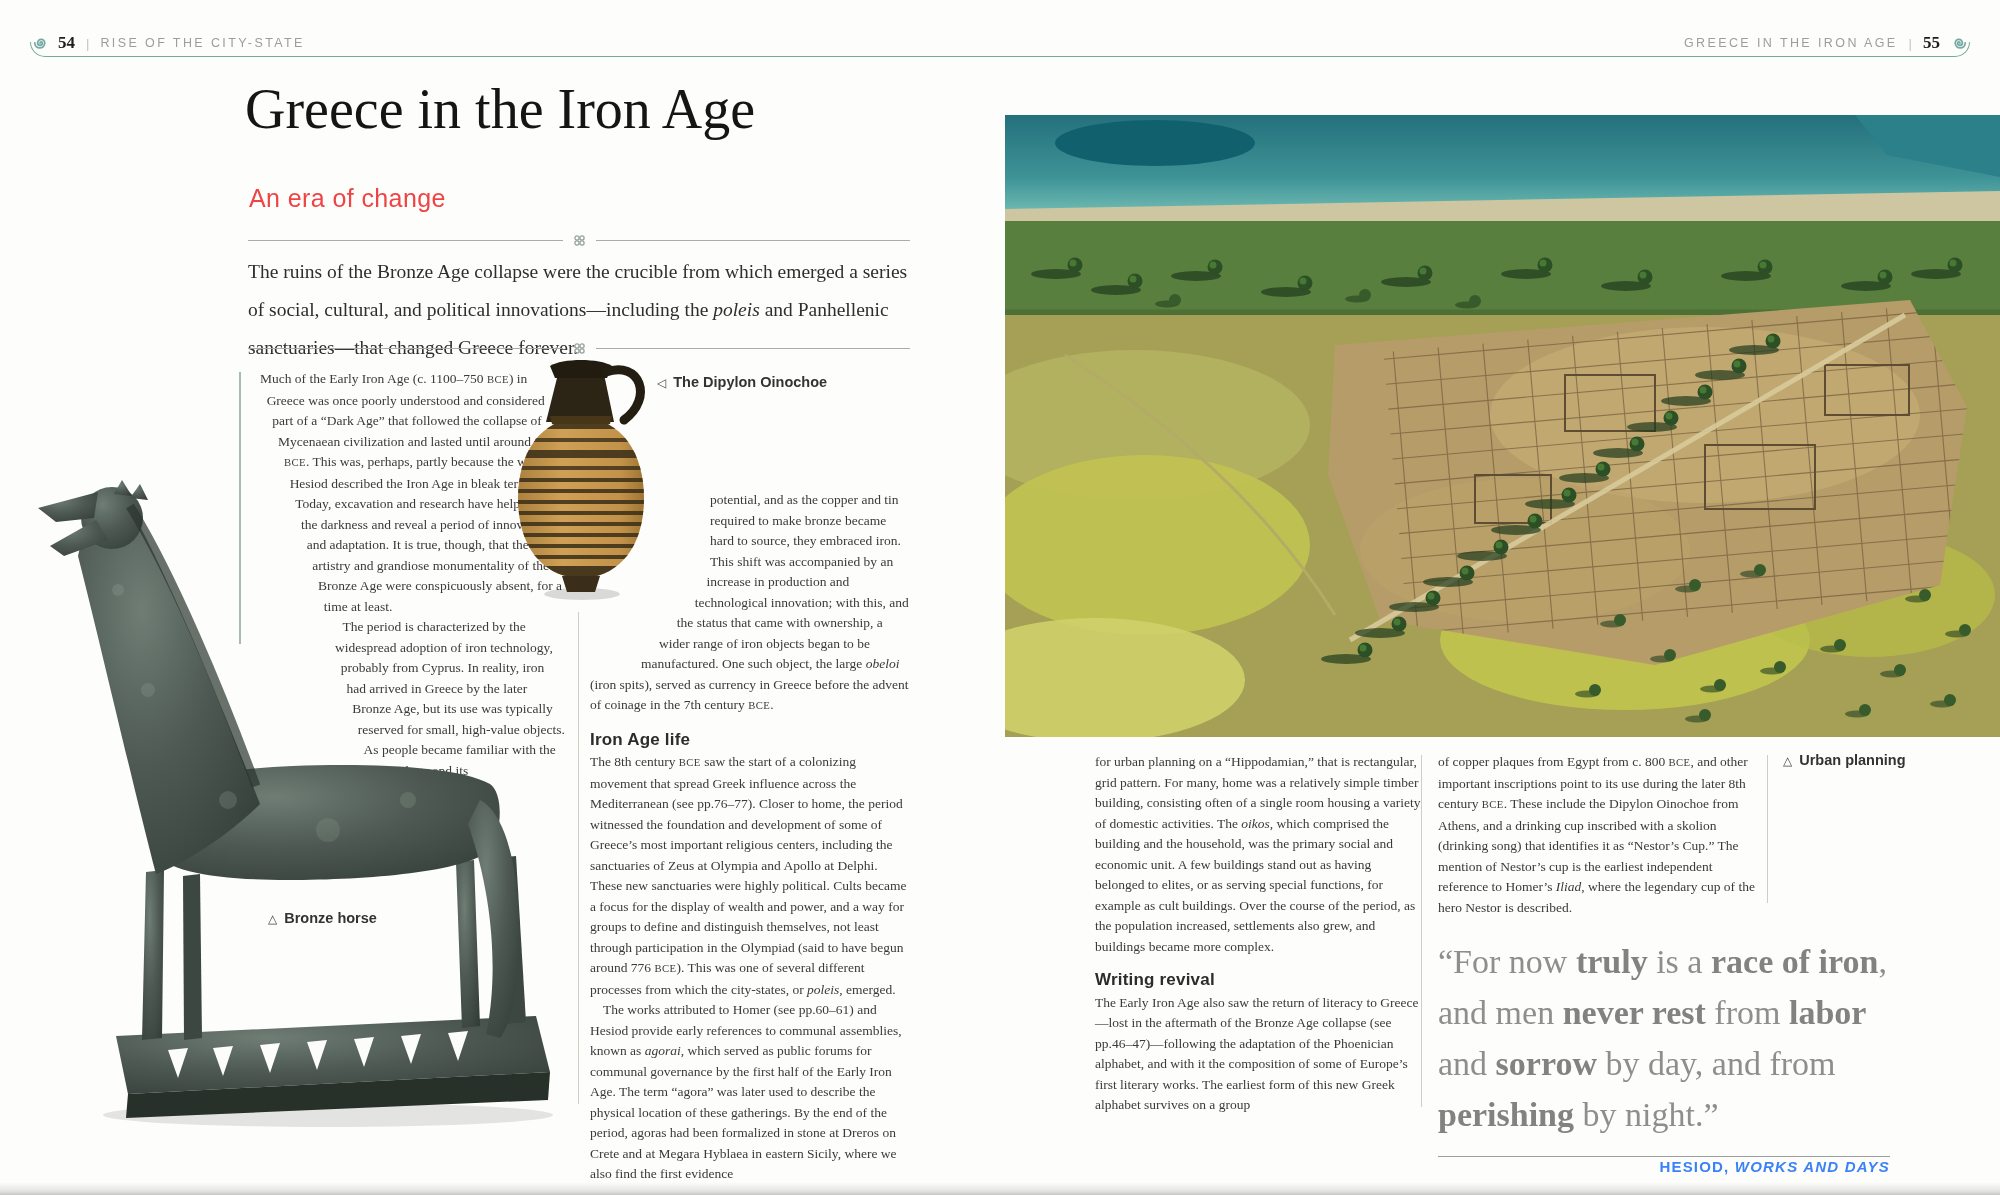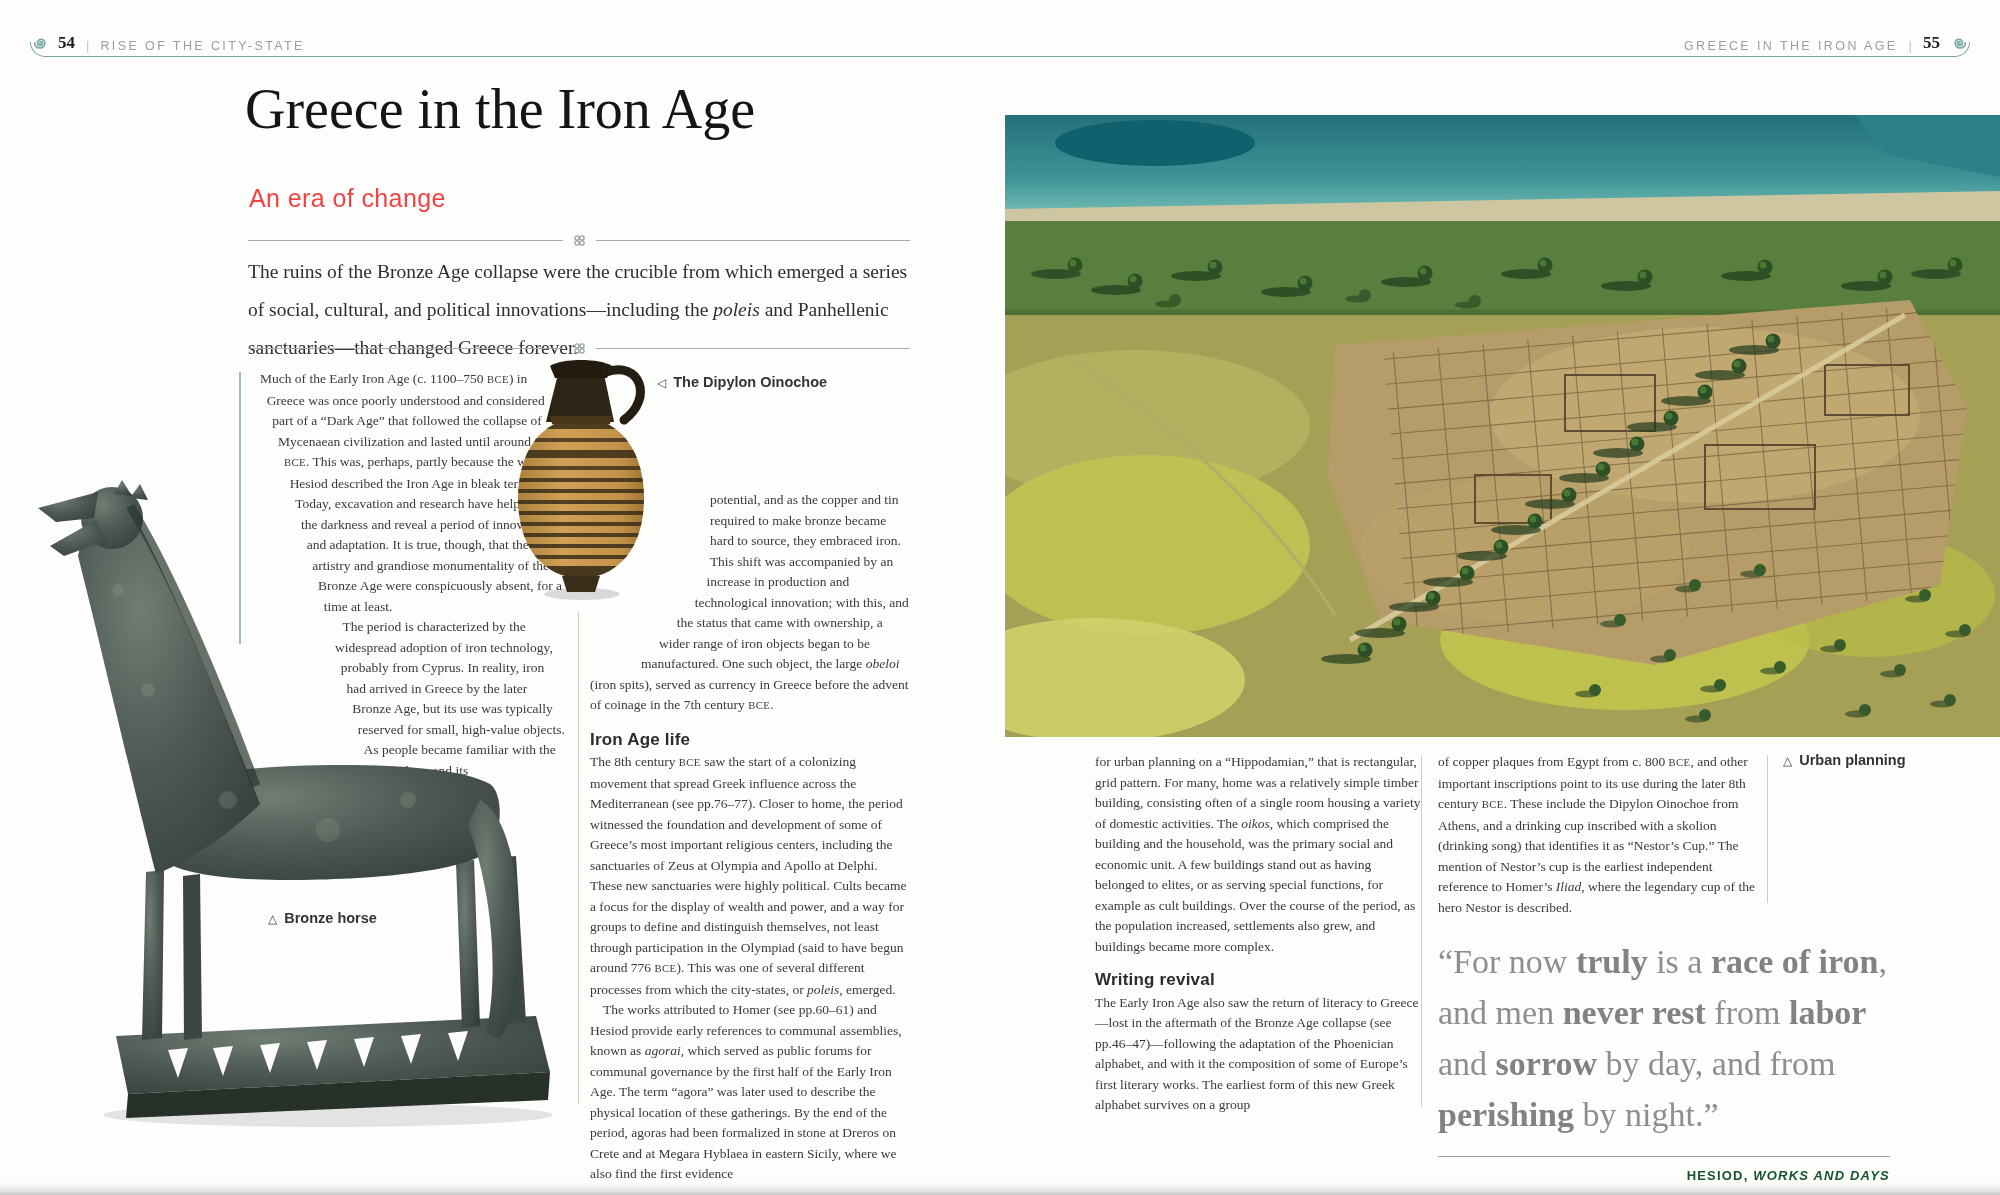--- a/index.html
+++ b/index.html
@@ -17,21 +17,21 @@
   .abs{position:absolute;}
 
   
   .hdr-rule{left:30px;right:30px;top:42px;height:15px;
     border-left:1.6px solid var(--teal);border-right:1.6px solid var(--teal);
     border-bottom:1.6px solid var(--teal);
     border-bottom-left-radius:15px;border-bottom-right-radius:15px;}
   .spiral{width:26px;height:26px;color:var(--teal);}
   .spiral-left{left:27px;top:30px;}
   .spiral-right{right:27px;top:30px;transform:scaleX(-1);}
-  .hdr-text{top:33px;display:flex;gap:11px;align-items:flex-end;font-family:"Liberation Sans",sans-serif;}
+  .hdr-text{top:33px;display:flex;gap:11px;align-items:center;font-family:"Liberation Sans",sans-serif;}
   .hdr-left{left:58px;}
   .hdr-right{right:60px;}
   .hdr-page{font-family:"Liberation Serif",serif;font-weight:700;font-size:17px;color:#1e1e1e;}
   .hdr-sep{color:#c3c3c3;font-size:13px;}
   .hdr-section{font-size:12.5px;letter-spacing:2.4px;color:#9d9d9d;}
 
   
   .title{left:245px;top:80px;font-size:56px;line-height:1.05;color:#151515;}
   .subtitle{left:249px;top:184px;font-family:"Liberation Sans",sans-serif;font-size:25px;color:#ef4444;letter-spacing:.4px;}
   .divider{left:248px;width:662px;display:flex;align-items:center;gap:9px;}
@@ -75,21 +75,21 @@
   .aerial{left:1005px;top:115px;width:995px;height:622px;}
   .img svg{width:100%;height:100%;display:block;}
 
   
   .rcol1{left:1095px;top:752px;width:328px;}
   .rcol2{left:1438px;top:752px;width:328px;}
   .quote{width:452px;margin-top:18px;font-size:34px;line-height:51px;color:#8e8e8e;}
   .quote strong{font-weight:700;color:#828282;}
   .quote-rule{width:452px;height:1px;background:#9c9c9c;margin-top:16px;}
   .quote-attr{width:452px;text-align:right;font-family:"Liberation Sans",sans-serif;
-    font-size:13px;font-weight:700;letter-spacing:1.2px;color:#14532d;margin-top:9px;}
+    font-size:15px;font-weight:700;letter-spacing:1.2px;color:#3b82f6;}
 
   .page-bottom{left:0;right:0;bottom:0;height:13px;
     background:linear-gradient(to bottom,rgba(0,0,0,0) 0%,rgba(0,0,0,.10) 70%,rgba(0,0,0,.22) 100%);}
 </style>
 </head>
 <body>
 
 <div class="abs hdr-rule"></div>
 <svg class="abs spiral spiral-left" viewBox="0 0 22 22">
   <path d="M11 11 a1 1 0 0 1 2 0 a2 2 0 0 1 -4 0 a3 3 0 0 1 6 0 a4.2 4.2 0 0 1 -8.4 0" fill="none" stroke="currentColor" stroke-width="1.5" stroke-linecap="round"></path>

